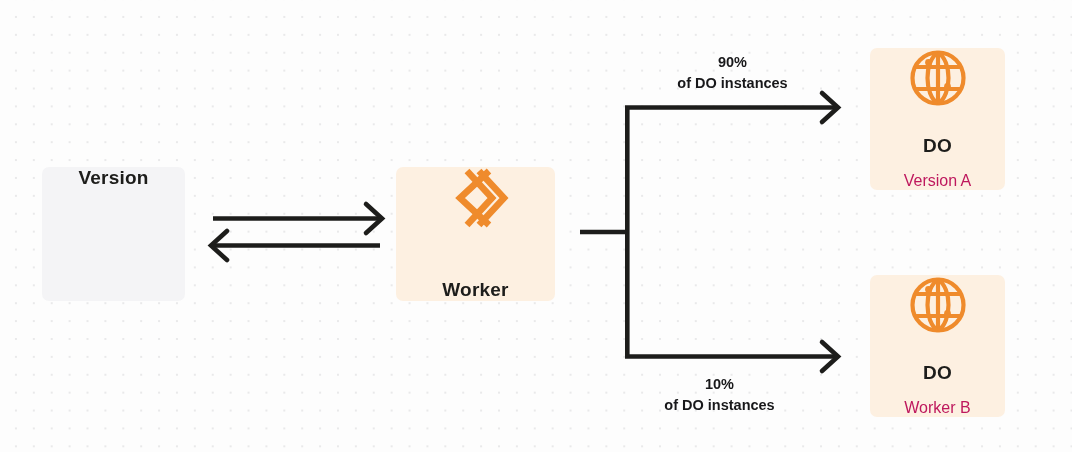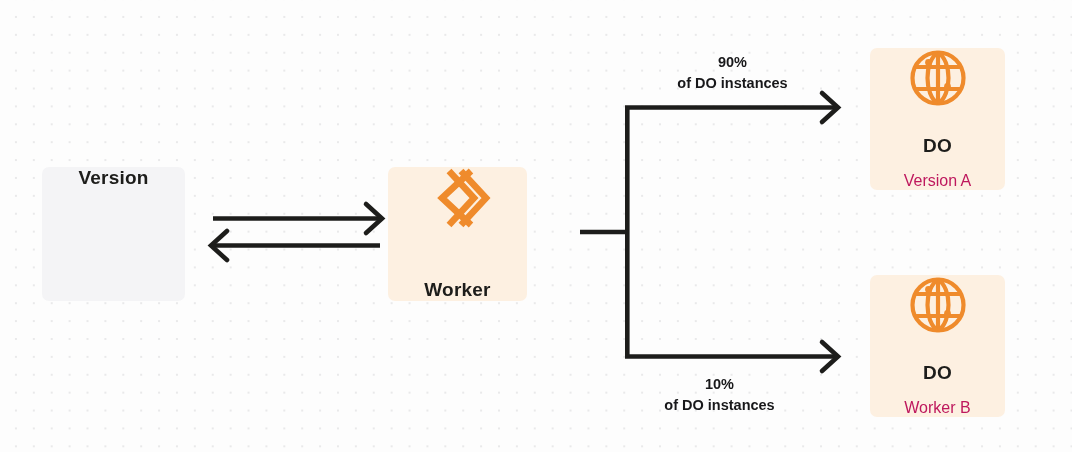--- a/index.html
+++ b/index.html
@@ -38,23 +38,23 @@
 
   .node-client {
     left: 42px;
     top: 167px;
     width: 143px;
     height: 134px;
     background: #f4f4f6;
   }
 
   .node-worker {
-    left: 388px;
+    left: 396px;
     top: 167px;
-    width: 139px;
+    width: 159px;
     height: 134px;
     background: #fdf0e1;
     border-radius: 7px;
   }
 
   .node-do-a {
     left: 870px;
     top: 48px;
     width: 135px;
     height: 142px;

